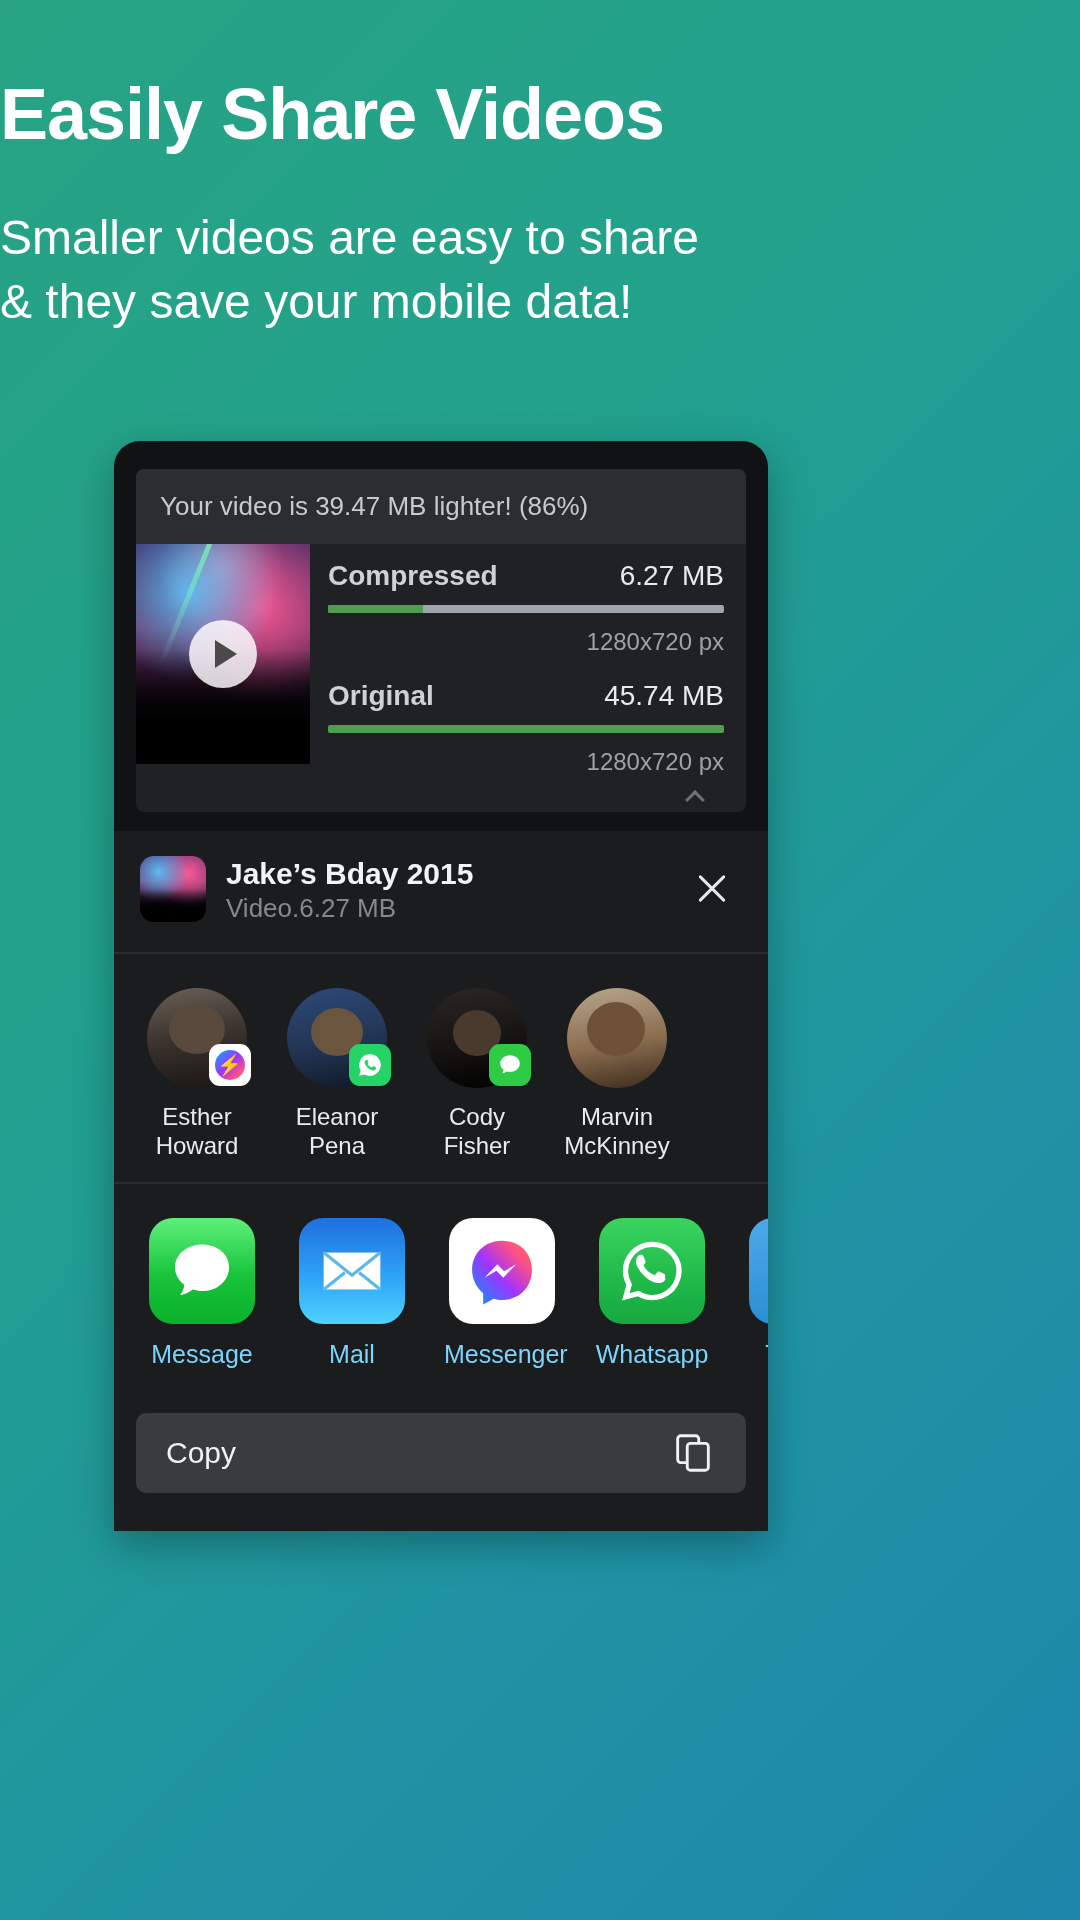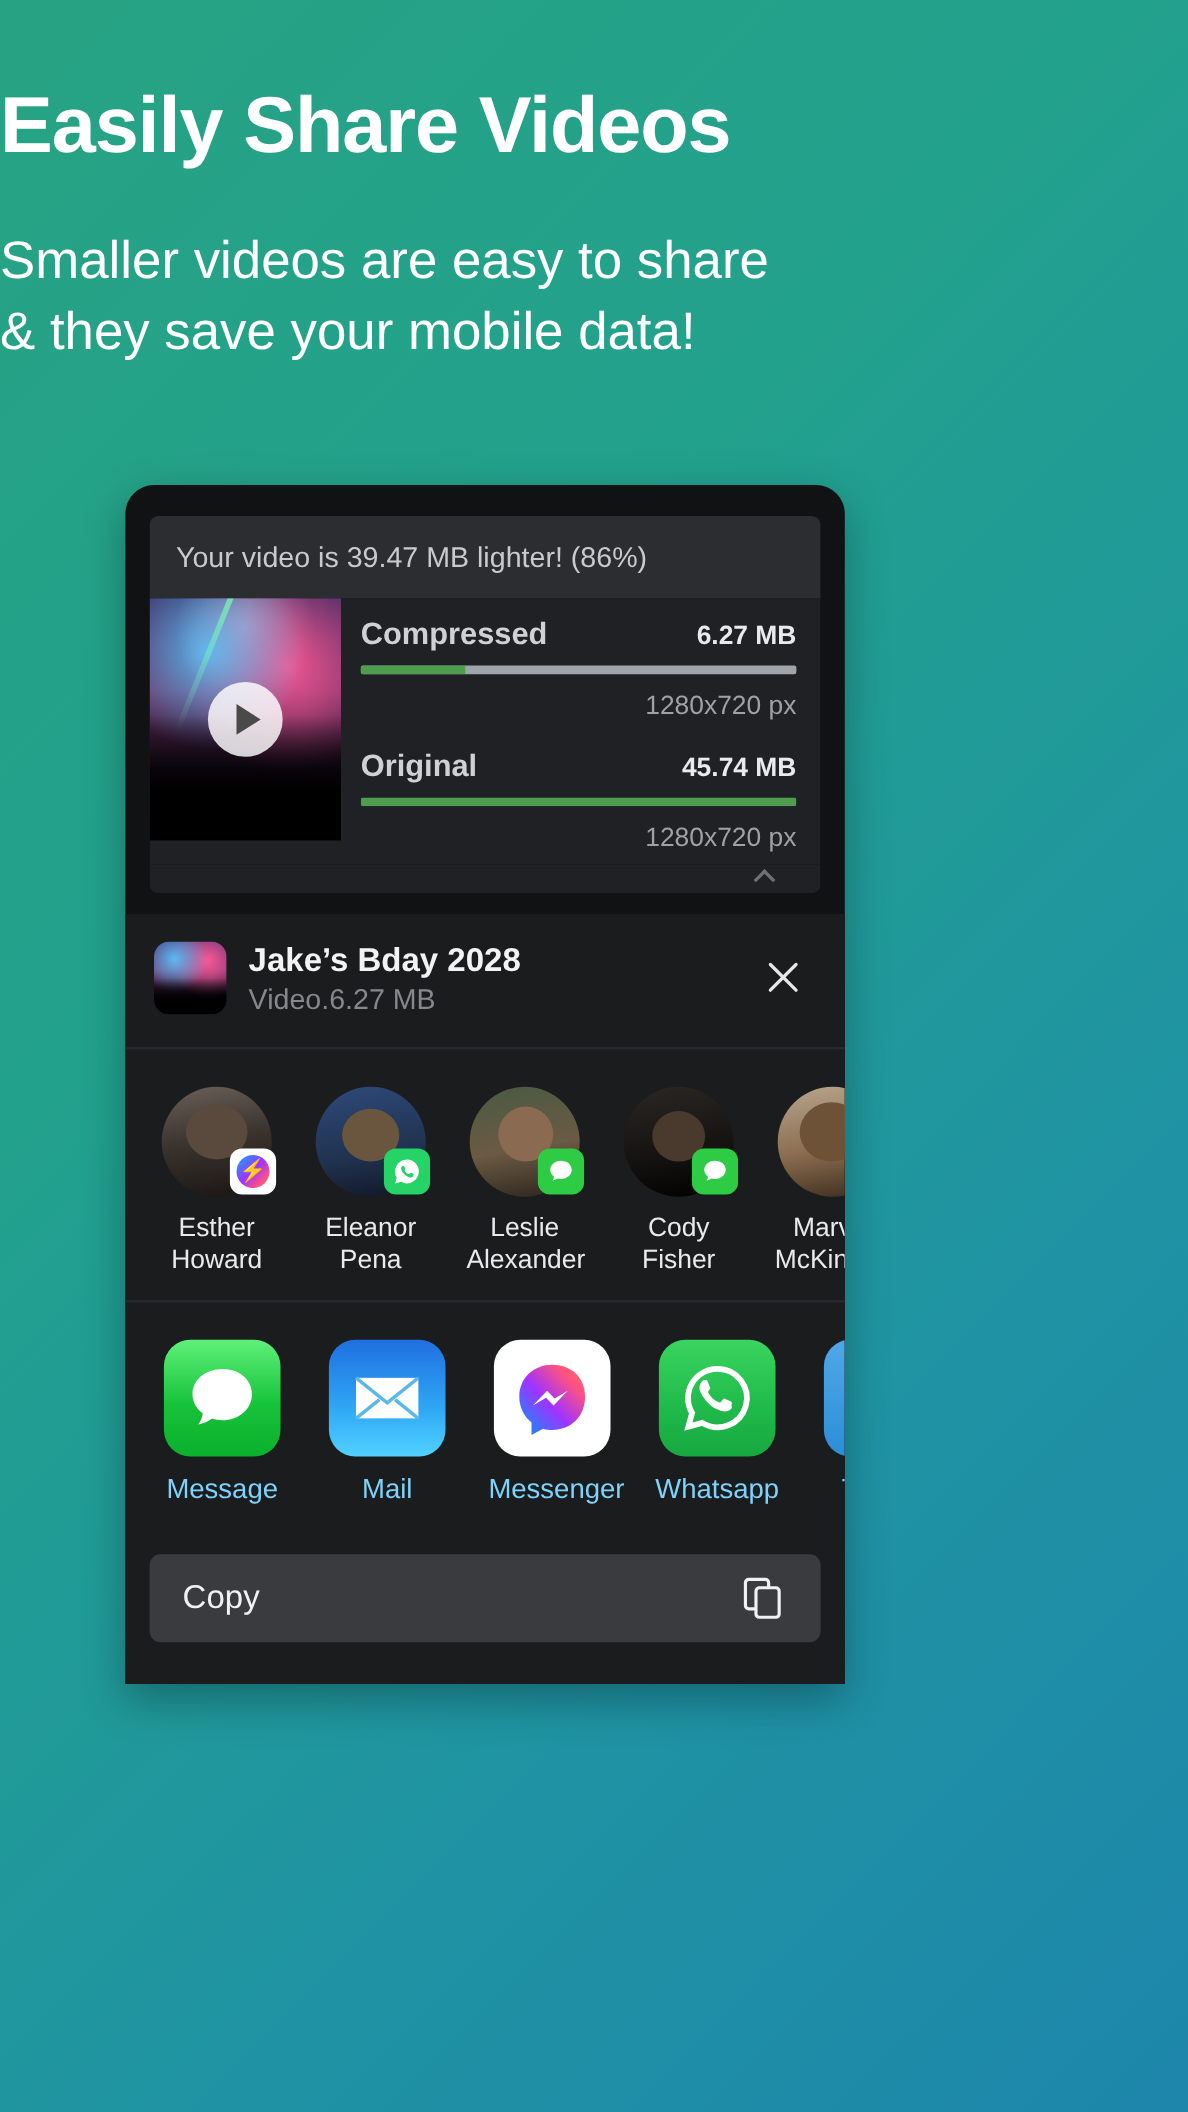--- a/index.html
+++ b/index.html
@@ -72,21 +72,21 @@
   }
   .play-btn i {
     display:block; width:0; height:0; margin-left:6px;
     border-left:22px solid #4a4a4a;
     border-top:14px solid transparent;
     border-bottom:14px solid transparent;
   }
   .stats { flex:1; padding:16px 22px 10px 18px; }
   .stat-row { display:flex; justify-content:space-between; align-items:baseline;gap:28px; }
   .stat-label { font-size:28px; font-weight:bold; color:#cfd1d3; }
-  .stat-value { font-size:24px; font-weight:bold; color:#e8eaec; }
+  .stat-value { font-size:28px; font-weight:normal; color:#e8eaec; }
   .bar { height:8px; background:#9fa6ab; border-radius:2px; margin-top:13px; overflow:hidden; }
   .bar > span { display:block; height:100%; background:#4e9e4e; }
   .res { text-align:right; font-size:24px; color:#9ea1a5; margin-top:15px; }
   .gap { height:24px; }
   .comp-foot { height:26px; background:#1f2124; position:relative; }
   .comp-foot .chev {
     position:absolute; right:44px; top:7px; width:14px; height:14px;
     border-left:3px solid #6d7074; border-top:3px solid #6d7074;
     transform:rotate(45deg);
   }
@@ -245,21 +245,21 @@
     </div>
   </div>
 
   <div class="sheet">
 
     <div class="sheet-head">
       <div class="file-thumb">
         <div class="crowd"></div>
       </div>
       <div class="file-meta">
-        <div class="file-title">Jake’s Bday 2028</div>
+        <div class="file-title">Jake’s Bday 2015</div>
         <div class="file-sub">Video.6.27 MB</div>
       </div>
       <div class="close-btn"></div>
     </div>
 
     <div class="contacts">
 
       <div class="contact">
         <div class="avatar-wrap">
           <div class="avatar a1"></div>
@@ -281,34 +281,20 @@
                 <path fill="#fff" d="M12 2a10 10 0 0 0-8.6 15.1L2 22l5-1.3A10 10 0 1 0 12 2zm5.3 13.8c-.2.6-1.2 1.2-1.7 1.2-.5.1-1 .1-1.6-.1-.4-.1-.9-.3-1.5-.6-2.6-1.1-4.3-3.8-4.4-4-.1-.2-1-1.4-1-2.6s.6-1.8.9-2.1c.2-.2.5-.3.7-.3h.5c.2 0 .4 0 .6.4l.8 1.9c.1.2 0 .4-.1.5l-.4.5c-.1.1-.3.3-.1.6.1.3.6 1.1 1.4 1.8 1 .9 1.8 1.1 2 1.2.3.1.4.1.6-.1l.8-.9c.2-.2.4-.2.6-.1l1.7.8c.2.1.4.2.4.4.1.1.1.8-.2 1.2z"></path>
               </svg>
           </div>
         </div>
         <div class="contact-name">
           <div>Eleanor</div>
           <div>Pena</div>
         </div>
       </div>
 
-      <div class="contact">
-        <div class="avatar-wrap">
-          <div class="avatar a3"></div>
-          <div class="badge msg">
-            <svg width="26" height="26" viewBox="0 0 24 24">
-                <path fill="#fff" d="M12 3C6.9 3 3 6.4 3 10.6c0 2.3 1.2 4.4 3.1 5.8-.1 1.2-.6 2.4-1.3 3.2 1.5-.2 3-.9 4-1.7 1 .3 2.1.4 3.2.4 5.1 0 9-3.4 9-7.7S17.1 3 12 3z"></path>
-              </svg>
-          </div>
-        </div>
-        <div class="contact-name">
-          <div>Leslie</div>
-          <div>Alexander</div>
-        </div>
-      </div>
 
       <div class="contact">
         <div class="avatar-wrap">
           <div class="avatar a4"></div>
           <div class="badge msg">
             <svg width="26" height="26" viewBox="0 0 24 24">
                 <path fill="#fff" d="M12 3C6.9 3 3 6.4 3 10.6c0 2.3 1.2 4.4 3.1 5.8-.1 1.2-.6 2.4-1.3 3.2 1.5-.2 3-.9 4-1.7 1 .3 2.1.4 3.2.4 5.1 0 9-3.4 9-7.7S17.1 3 12 3z"></path>
               </svg>
           </div>
         </div>

